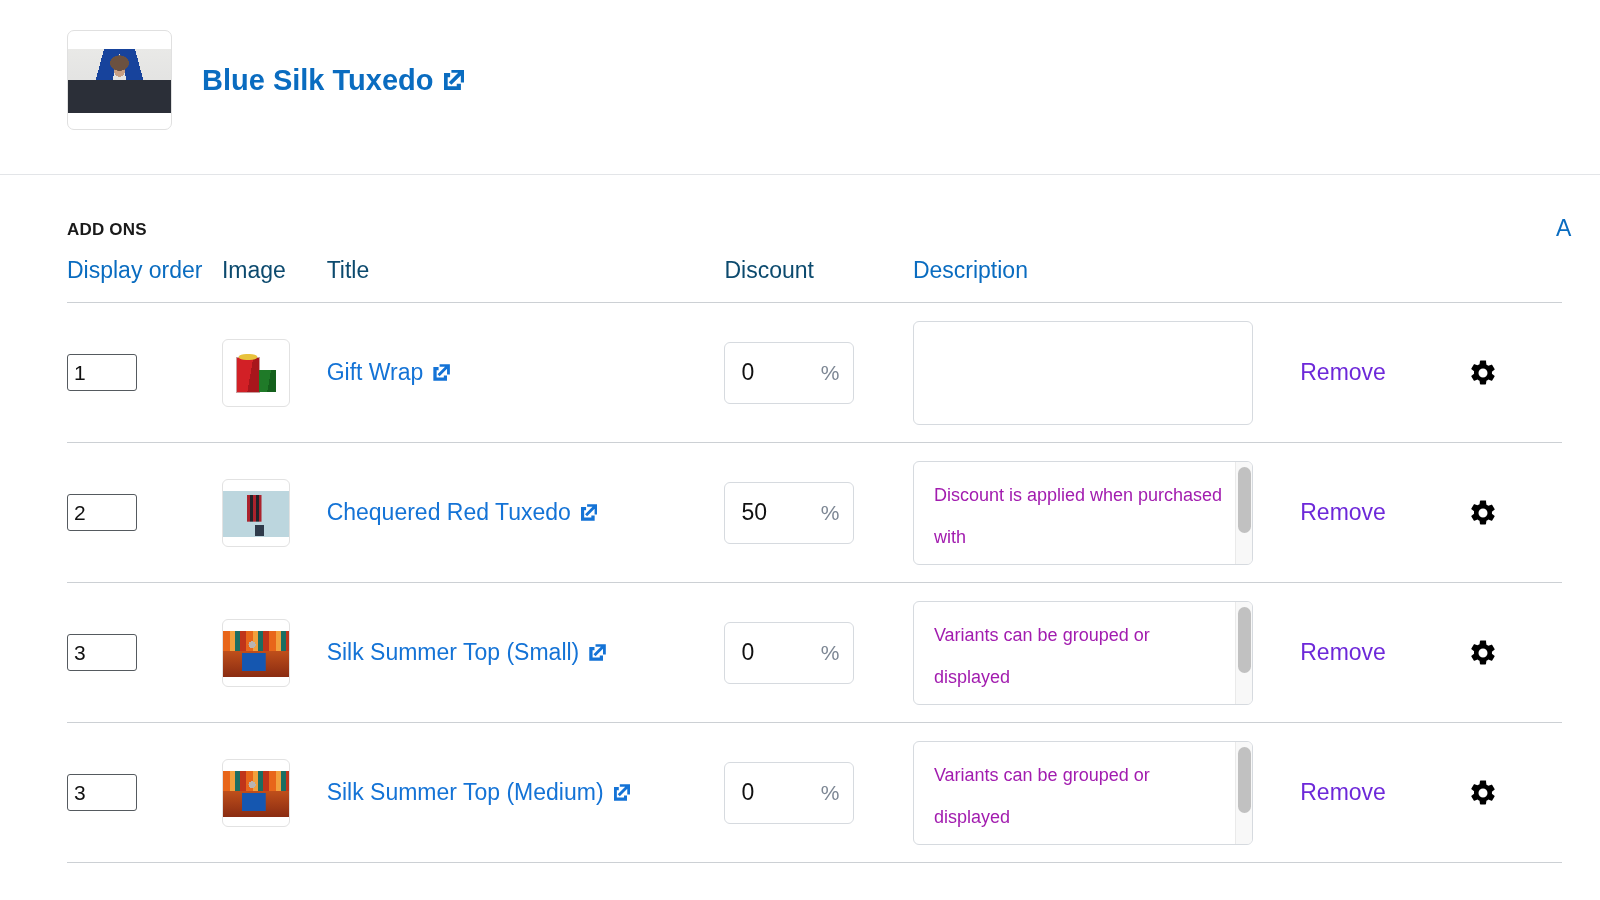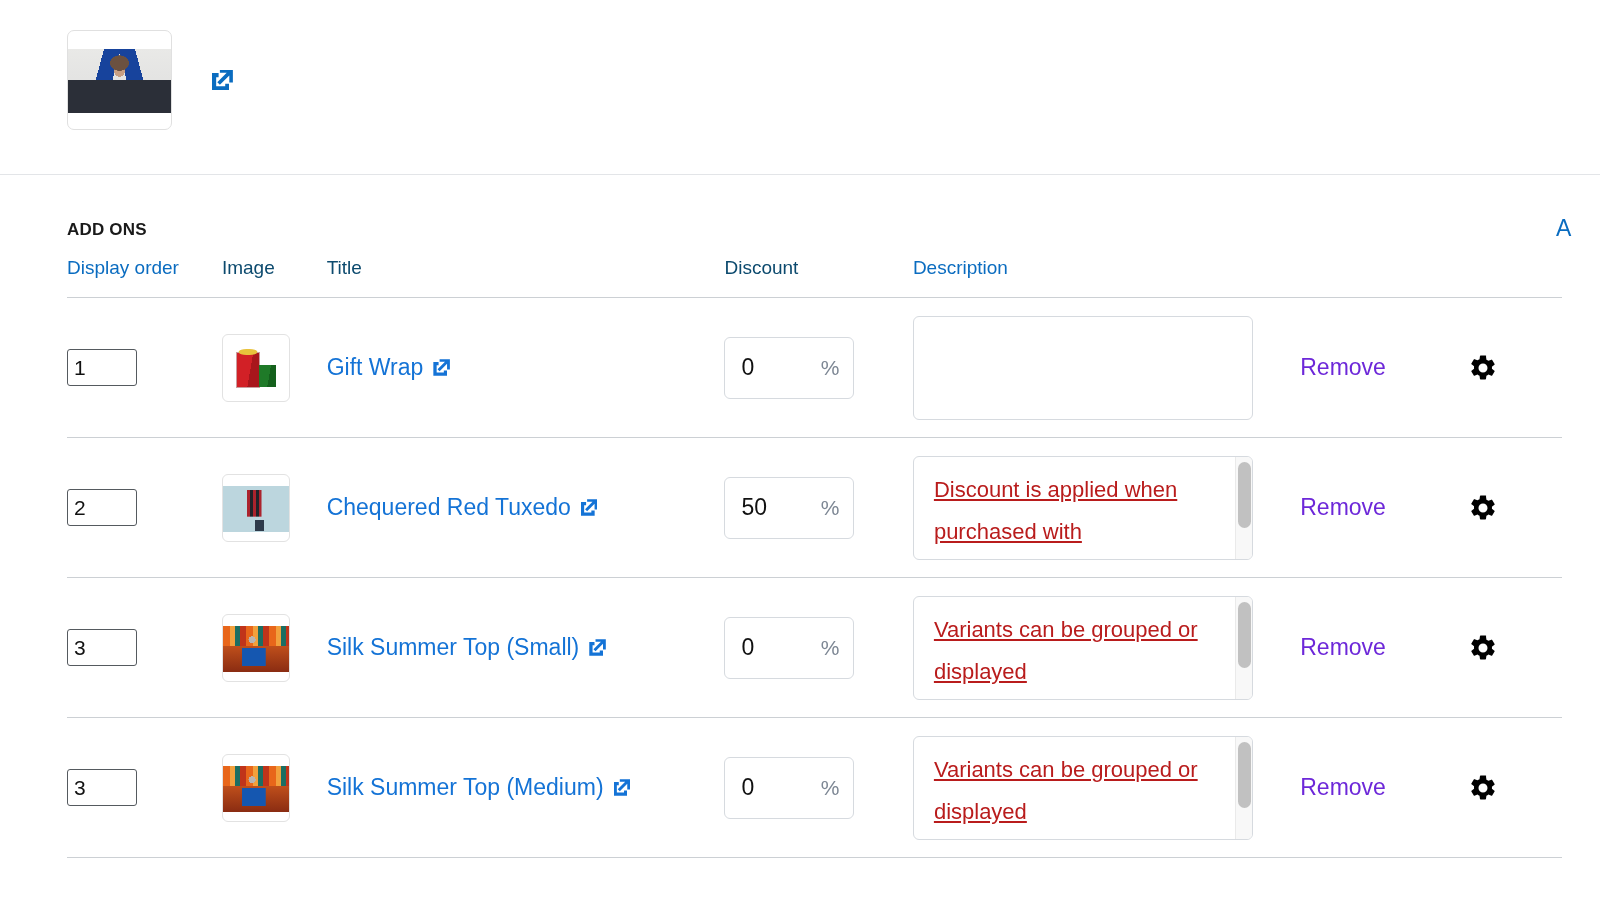--- a/index.html
+++ b/index.html
@@ -116,21 +116,21 @@
   }
 
   table.addons {
     border-collapse: collapse;
     width: 1495px;
     table-layout: fixed;
   }
   table.addons th {
     text-align: left;
     font-weight: normal;
-    font-size: 19px;
+    font-size: 23px;
     padding: 0 0 18px 0;
     border-bottom: 1px solid #ccd0d4;
     vertical-align: bottom;
     white-space: nowrap;
     margin-left: 44px;
   }
   th.sortable { color: #0a6cc0; }
   th.plain { color: #0c4a6e; }
 
   table.addons td {
@@ -276,25 +276,24 @@
     border: 1px solid #d6dadf;
     border-radius: 6px;
     background: #fff;
     position: relative;
     overflow: hidden;
     display: flex;
   }
   .desc-text {
     flex: 1 1 auto;
     padding: 12px 10px 0 20px;
-    font-size: 22px;
+    font-size: 18px;
     line-height: 42px;
-    color: #b91c1c;
+    color: #a21caf;
     overflow: hidden;
-    text-decoration: underline;
   }
   .desc-scroll {
     width: 17px;
     flex: 0 0 auto;
     background: #f8f8f8;
     border-left: 1px solid #eaeaea;
     position: relative;
   }
   .desc-scroll .thumbbar {
     position: absolute;
@@ -316,20 +315,21 @@
   .gear { display: block; }
 </style>
 </head>
 <body>
 
 <div class="product-header">
   <div class="product-thumb">
     <div class="photo tux"></div>
   </div>
   <div class="product-title">
+    <span>Blue Silk Tuxedo</span>
     <span class="ext"></span>
   </div>
 </div>
 
 <div class="section-divider"></div>
 
 <div class="addons-wrap">
 
   <div class="addons-head-row">
     <div class="addons-label">ADD ONS</div>

